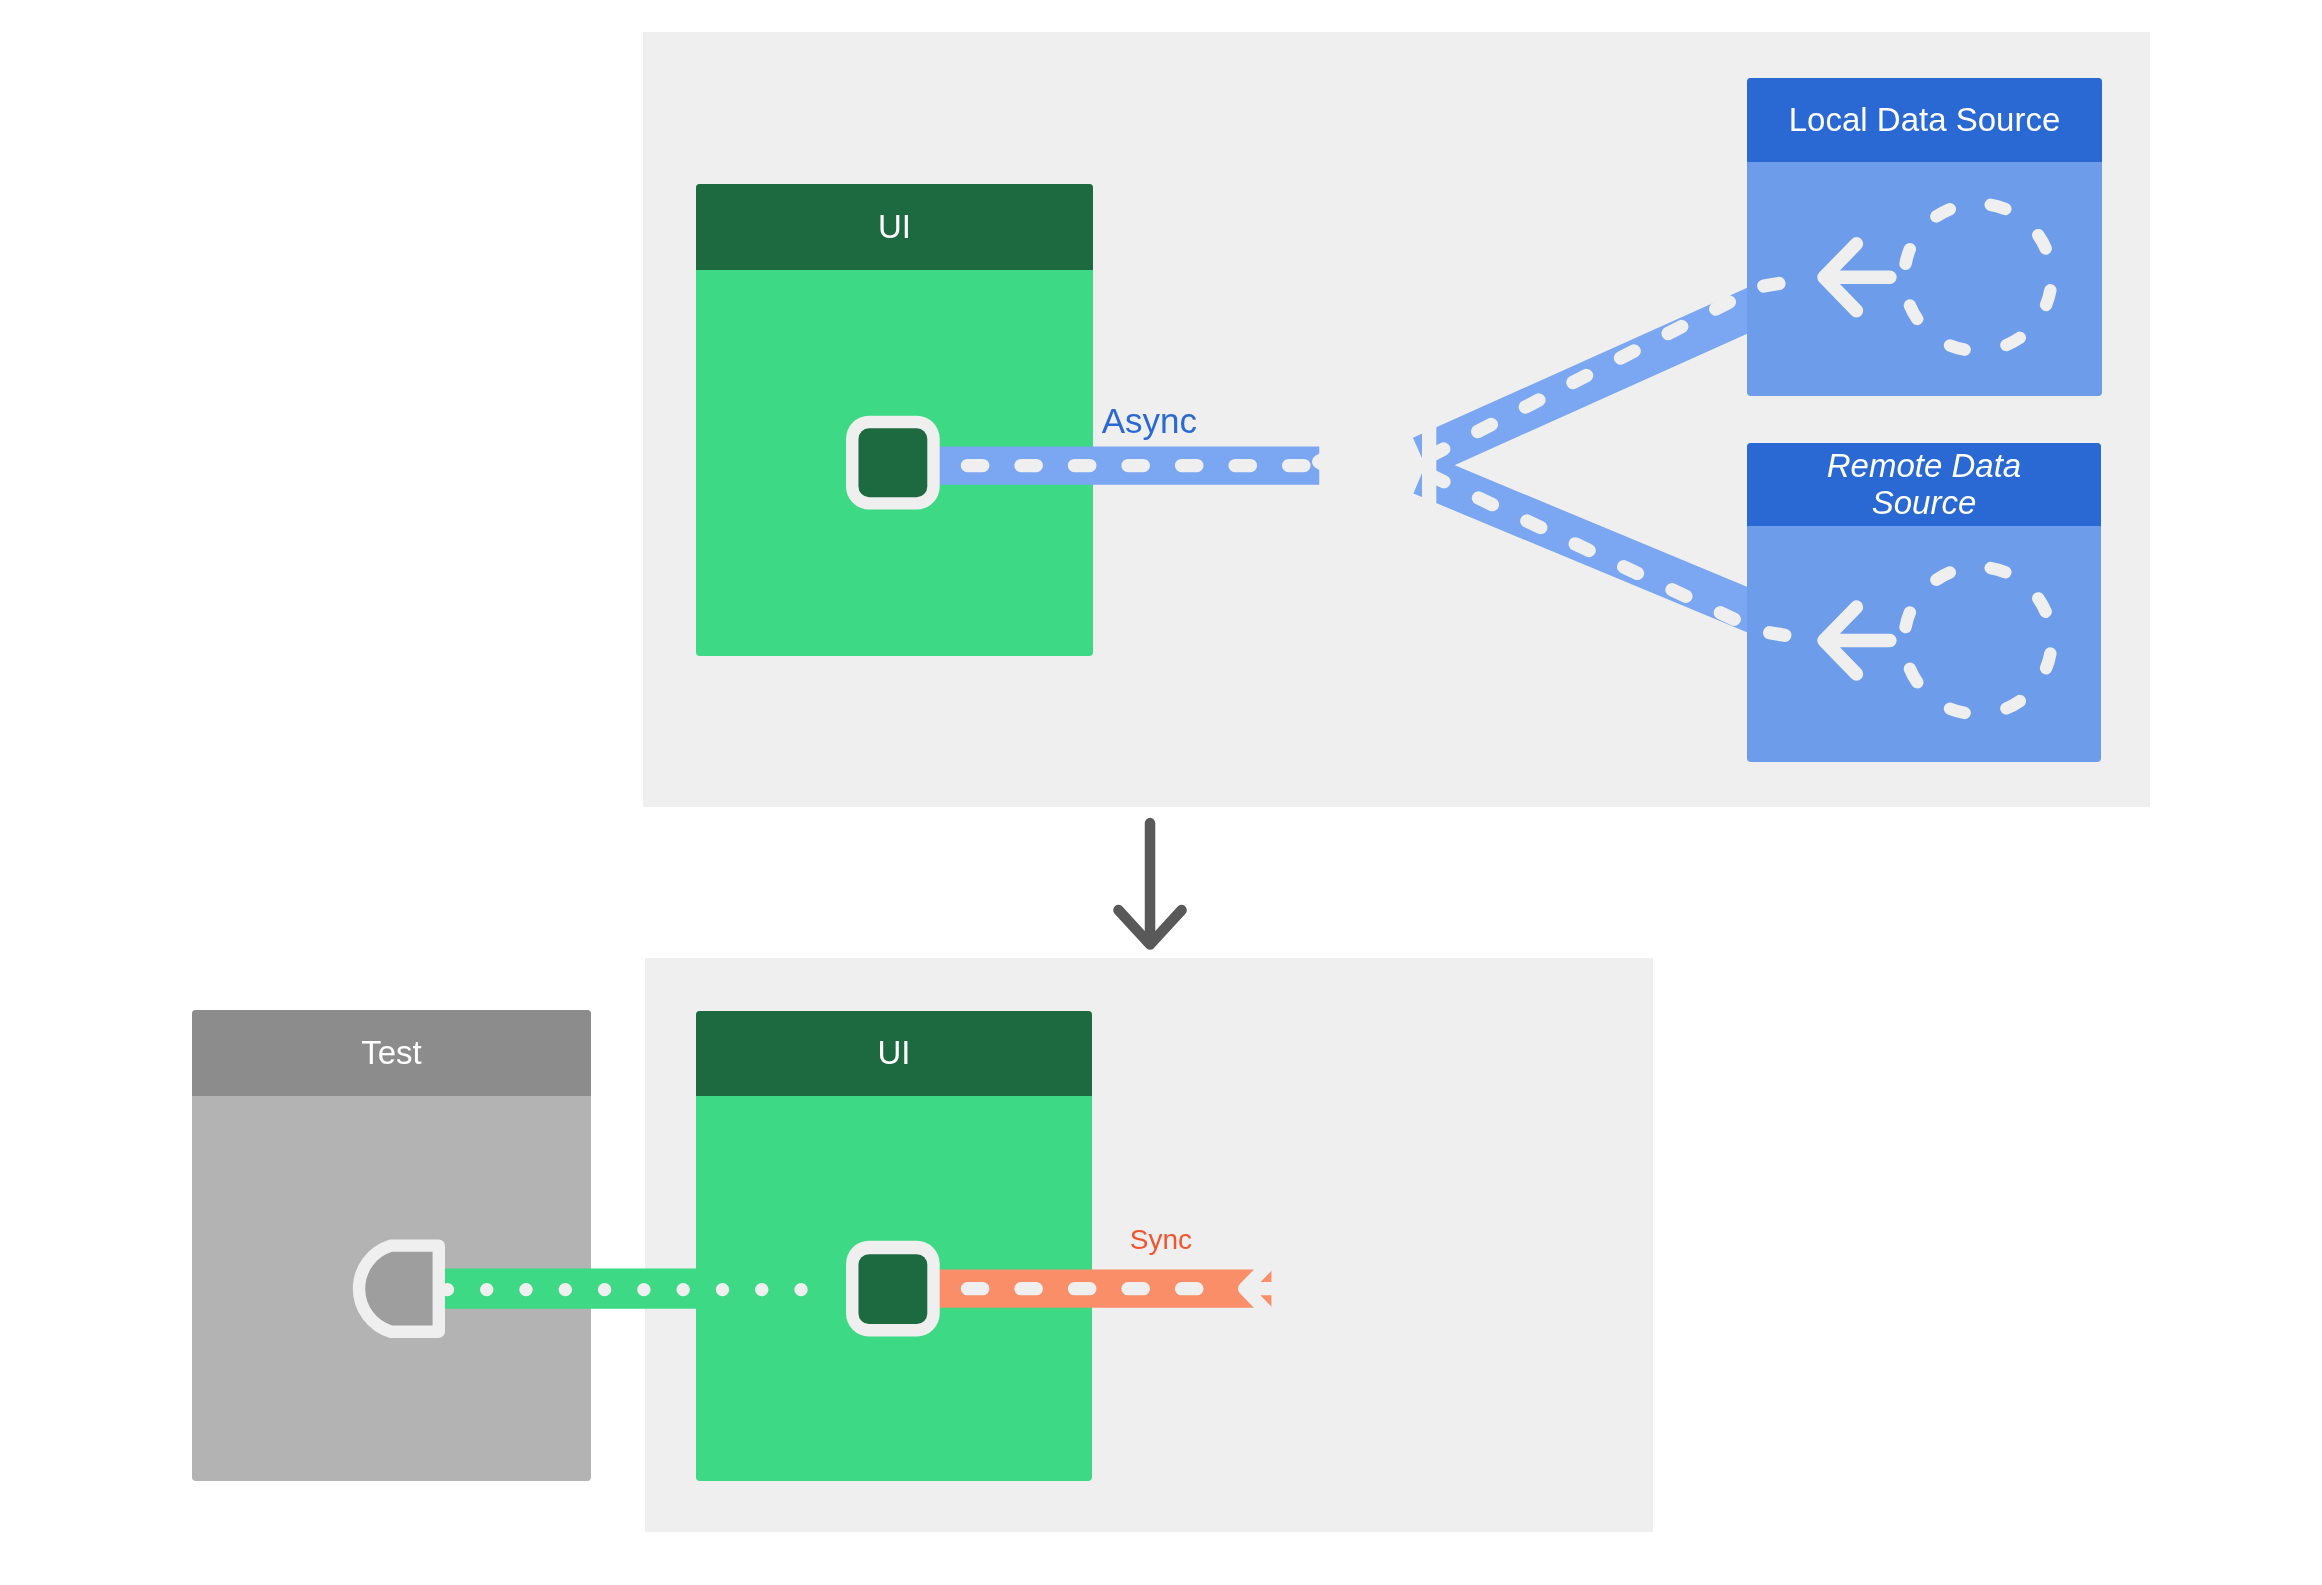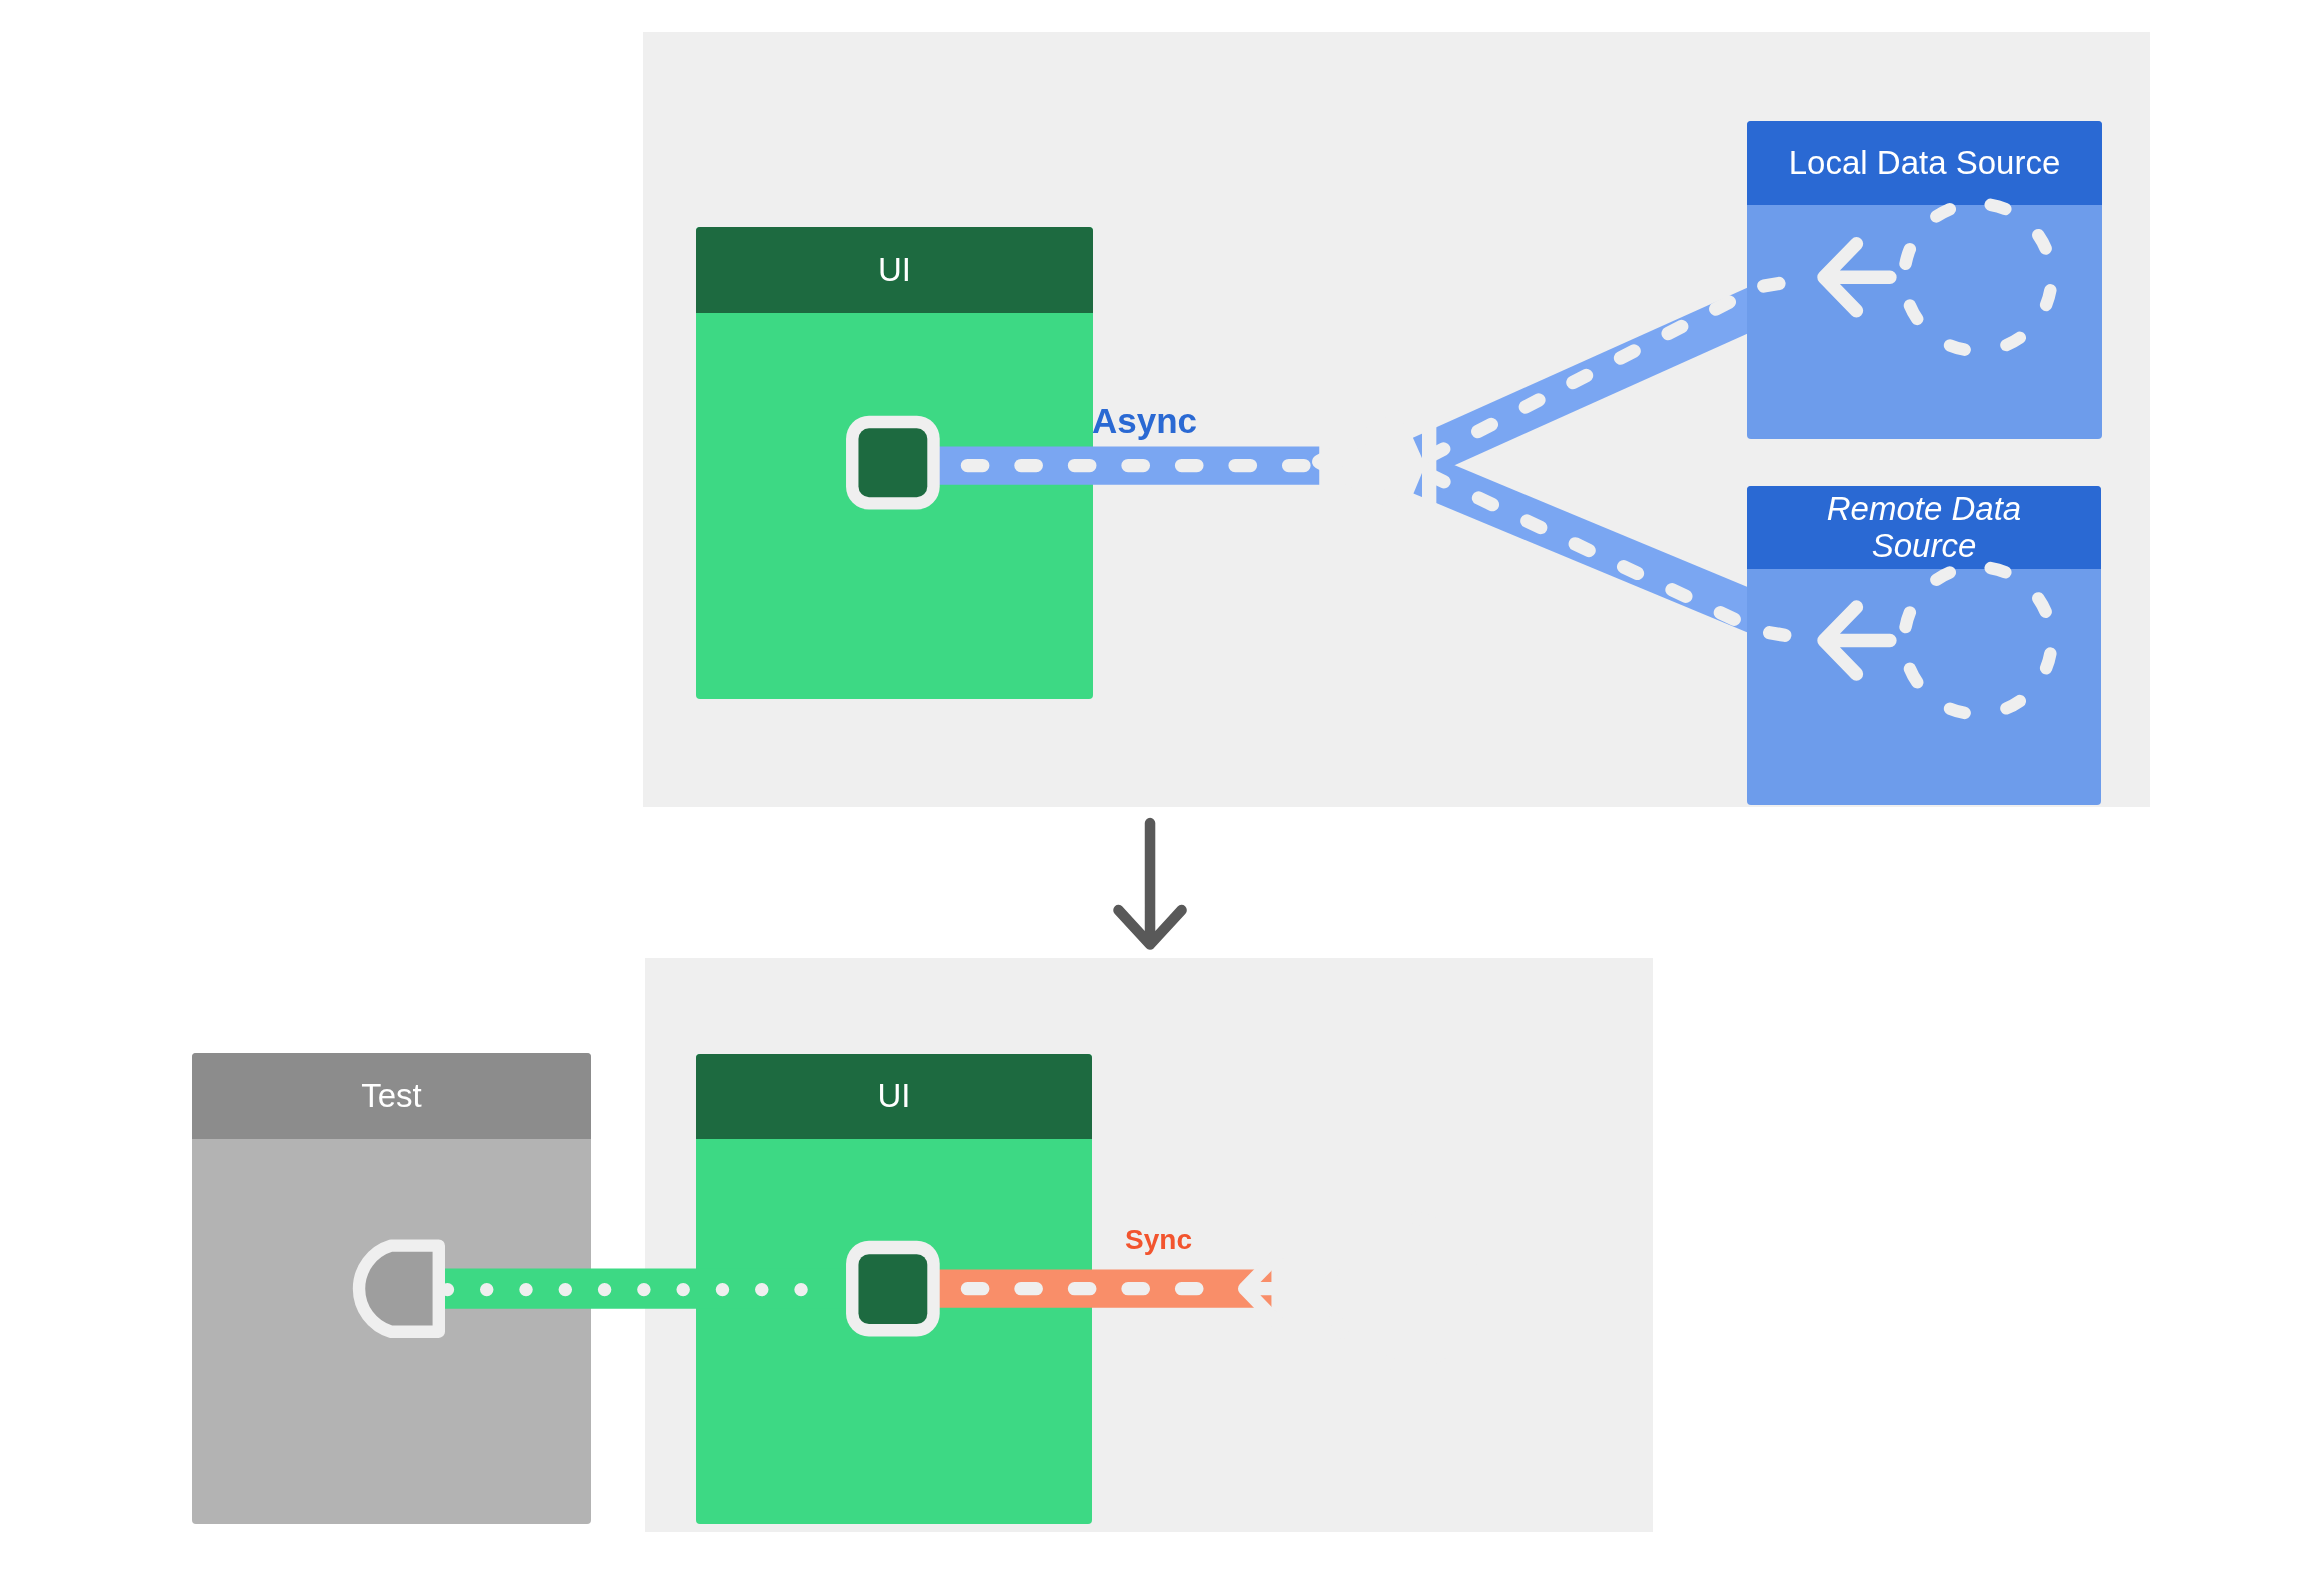--- a/index.html
+++ b/index.html
@@ -11,41 +11,41 @@
     --arrow-gray:#595959; --page-bg:#ffffff;
   }
   html,body{margin:0;padding:0;background:var(--page-bg);}
   #stage{position:relative;width:2323px;height:1586px;overflow:hidden;
          font-family:"Liberation Sans",sans-serif;background:var(--page-bg);}
   .panel{position:absolute;background:var(--panel);z-index:0;}
   #panel-top{left:643px;top:32px;width:1507px;height:775px;}
   #panel-bottom{left:645px;top:958px;width:1008px;height:574px;}
   .layer{position:absolute;left:0;top:0;pointer-events:none;}
   #cards-under{z-index:1;} #bands{z-index:2;} #cards-over{z-index:3;} #overlay{z-index:4;}
-  .card{position:absolute;border-radius:4px;overflow:hidden;margin-top:43px;}
+  .card{position:absolute;border-radius:4px;overflow:hidden;}
   .card .hdr{display:flex;align-items:center;justify-content:center;text-align:center;
              color:#fff;font-size:33px;line-height:1.12;}
   
   #card-ui-top   {left:696px; top:184px; width:397px;height:472px;background:var(--green);}
   #card-ui-top .hdr{height:86px;background:var(--green-dark);}
   #card-test     {left:192px; top:1010px;width:399px;height:471px;background:var(--gray-body);}
   #card-test .hdr{height:86px;background:var(--gray-header);}
   #card-ui-bottom{left:696px; top:1011px;width:396px;height:470px;background:var(--green);}
   #card-ui-bottom .hdr{height:85px;background:var(--green-dark);}
   
   #card-repository{left:1208px;top:184px;width:393px;height:472px;background:var(--blue-body);}
   #card-repository .hdr{height:86px;background:var(--blue-header);}
   #card-local  {left:1747px;top:78px; width:355px;height:318px;background:var(--blue-body);}
   #card-local .hdr{height:84px;background:var(--blue-header);}
   #card-remote {left:1747px;top:443px;width:354px;height:319px;background:var(--blue-body);}
   #card-remote .hdr{height:83px;background:var(--blue-header);font-style:italic;}
   #card-remote .hdr span{display:block;width:239px;margin:0 auto;}
   #card-fake   {left:1207px;top:1013px;width:394px;height:468px;background:var(--orange-body);}
   #card-fake .hdr{height:84px;background:var(--orange-header);}
-  .conn-label{position:absolute;z-index:4;font-weight:bold;}
+  .conn-label{position:absolute;z-index:4;font-weight:normal;}
   #async-label{right:1126px;top:401px;font-size:35px;color:var(--blue-text);}
   #sync-label {right:1131px;top:1224px;font-size:28px;color:var(--orange-text);}
 </style>
 </head>
 <body>
 
 <div id="stage">
 
   <div class="panel" id="panel-top"></div>
   <div class="panel" id="panel-bottom"></div>

